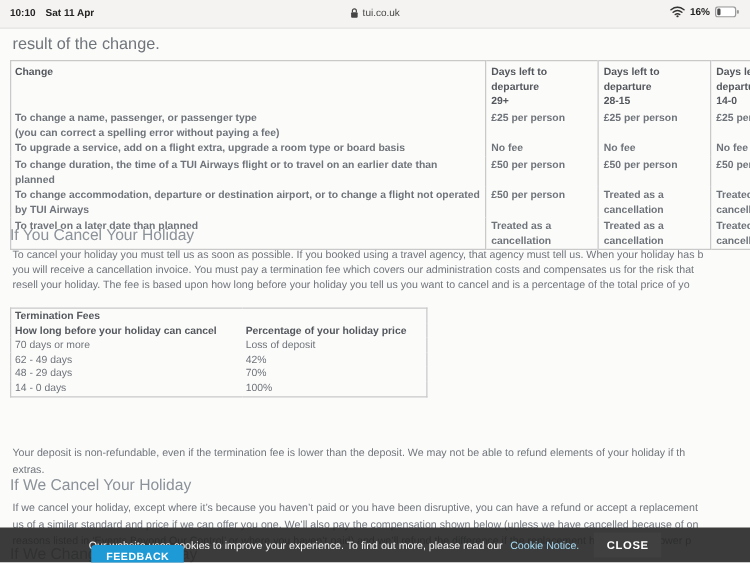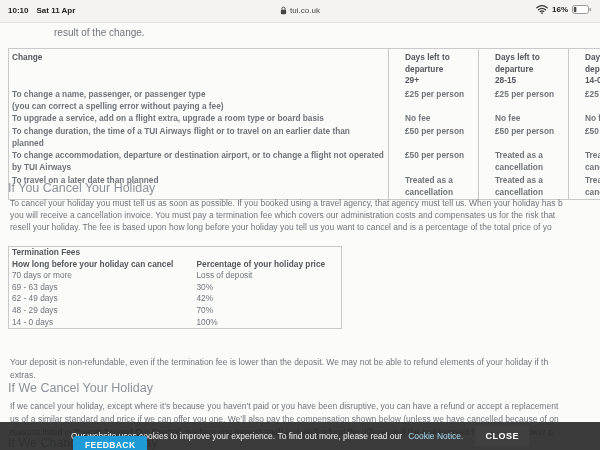--- a/index.html
+++ b/index.html
@@ -8,30 +8,30 @@
 
   
   .status-bar{position:absolute;top:0;left:0;right:0;height:22px;background:#f4f3f1;border-bottom:1px solid #e4e3e1;}
   .sb-left{position:absolute;left:8px;top:6px;display:flex;gap:8px;font-size:8px;font-weight:600;color:#232323;}
   .sb-center{position:absolute;left:0;right:0;top:6px;display:flex;justify-content:center;align-items:center;gap:3px;
              font-size:8px;color:#454545;}
   .sb-right{position:absolute;right:8px;top:5px;display:flex;align-items:center;gap:4px;font-size:8px;font-weight:600;color:#232323;}
   .sb-icon{display:inline-block;line-height:0;}
 
   
-  .intro{position:absolute;top:27px;left:10px;font-size:10px;color:#70757b;margin-left:44px;}
+  .intro{position:absolute;top:27px;left:10px;font-size:13px;color:#70757b;}
   .section-heading{position:absolute;left:8px;margin:0;font-size:12.5px;font-weight:400;color:#8c9299;white-space:nowrap;}
   .para{position:absolute;left:10px;font-size:8.5px;color:#70757b;}
   .para .line{display:block;white-space:nowrap;}
 
   
   .change-table{position:absolute;top:48px;left:8px;width:650px;border-collapse:collapse;table-layout:fixed;
                 font-size:8.3px;line-height:11.5px;color:#6f747a;border:1px solid #c9c9c9;}
   .change-table th,.change-table td{vertical-align:top;text-align:left;padding:1px 4px 0 3px;font-weight:bold;}
-  .change-table .col-day{border-left:1px solid #c9c9c9;padding-left:16px;}
+  .change-table .col-day{border-left:1px solid #c9c9c9;padding-left:4px;}
   .change-table thead th{color:#54585d;font-weight:bold;height:36px;padding-top:3px;}
   .h23{height:23px}.h12{height:12px}.h24{height:24px}
 
   
   .fees-table{position:absolute;top:246px;left:8px;width:333px;border-collapse:collapse;table-layout:fixed;
               font-size:8.3px;line-height:11.6px;color:#6f747a;border:1px solid #c9c9c9;}
   .fees-table th,.fees-table td{text-align:left;vertical-align:top;padding:0 0 0 3px;font-weight:normal;height:11.6px;}
   .fees-table .bold{font-weight:bold;color:#54585d;}
   .fees-caption{padding-top:2px;}
 
@@ -167,24 +167,20 @@
       </tr>
       <tr>
         <th class="bold">How long before your holiday can cancel</th>
         <th class="bold">Percentage of your holiday price</th>
       </tr>
       <tr>
         <td>70 days or more</td>
         <td>Loss of deposit</td>
       </tr>
       <tr>
-        <td>69 - 63 days</td>
-        <td>30%</td>
-      </tr>
-      <tr>
         <td>62 - 49 days</td>
         <td>42%</td>
       </tr>
       <tr>
         <td>48 - 29 days</td>
         <td>70%</td>
       </tr>
       <tr>
         <td>14 - 0 days</td>
         <td>100%</td>

